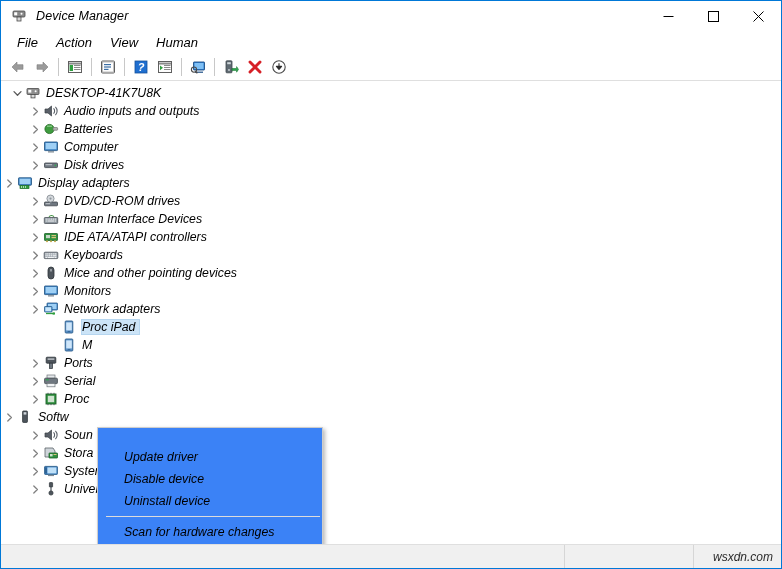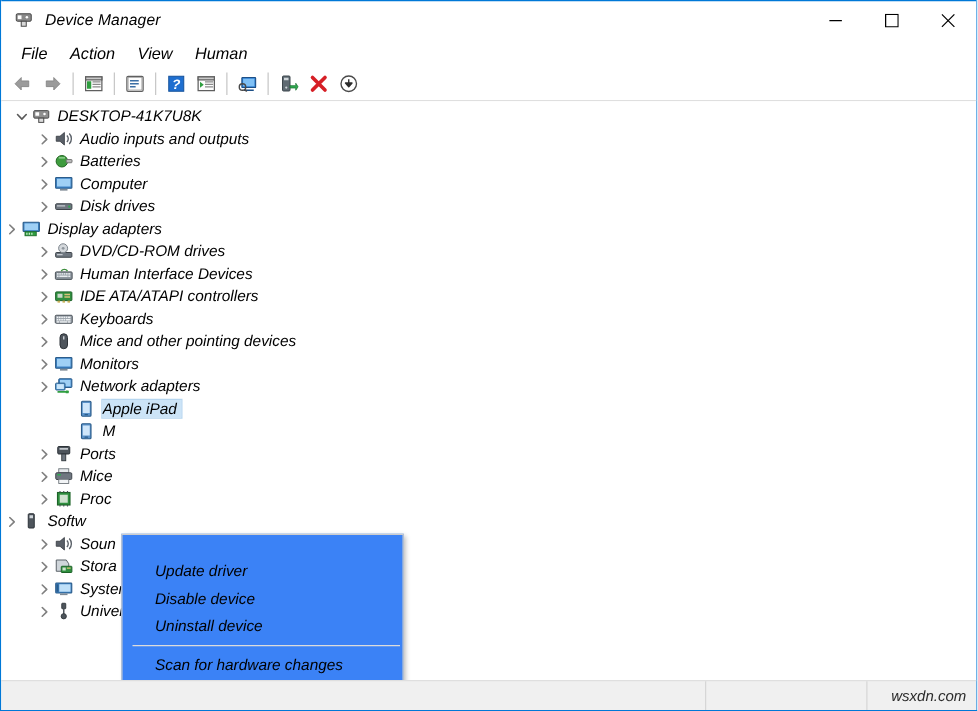--- a/index.html
+++ b/index.html
@@ -547,21 +547,21 @@
 
 
       <div class="row selected" style="padding-left:60px">
         <span class="ticon">
           <svg class="ic" viewBox="0 0 16 16">
               <rect x="4.2" y="2" width="7.6" height="12" rx="0.8" fill="#5b92c9" stroke="#2b5c8a" stroke-width="0.9"></rect>
               <rect x="5.2" y="3.4" width="5.6" height="8" fill="#cfe6fa"></rect>
               <rect x="6.6" y="12.2" width="2.8" height="0.9" rx="0.4" fill="#2b5c8a"></rect>
             </svg>
         </span>
-        <span class="label">Apple iPad</span>
+        <span class="label">Proc iPad</span>
       </div>
 
       <div class="row" style="padding-left:60px">
         <span class="ticon">
           <svg class="ic" viewBox="0 0 16 16">
               <rect x="4.2" y="2" width="7.6" height="12" rx="0.8" fill="#5b92c9" stroke="#2b5c8a" stroke-width="0.9"></rect>
               <rect x="5.2" y="3.4" width="5.6" height="8" fill="#cfe6fa"></rect>
               <rect x="6.6" y="12.2" width="2.8" height="0.9" rx="0.4" fill="#2b5c8a"></rect>
             </svg>
         </span>
@@ -591,21 +591,21 @@
             </svg>
         </span>
         <span class="ticon">
           <svg class="ic" viewBox="0 0 16 16">
               <rect x="4" y="2" width="8" height="3.2" fill="#e6e9ec" stroke="#6b7278" stroke-width="0.7"></rect>
               <rect x="1.6" y="5.2" width="12.8" height="5.4" rx="0.9" fill="#6f7780" stroke="#3f454b" stroke-width="0.8"></rect>
               <rect x="2.8" y="6.2" width="3" height="1.2" fill="#2fa84f"></rect>
               <rect x="4" y="10.4" width="8" height="3.4" fill="#f2f4f6" stroke="#6b7278" stroke-width="0.7"></rect>
             </svg>
         </span>
-        <span class="label">Mice</span>
+        <span class="label">Serial</span>
       </div>
 
       <div class="row" style="padding-left:26px">
         <span class="chev">
           <svg width="9" height="9" viewBox="0 0 9 9">
               <path d="M2.8 1 L6.4 4.5 L2.8 8" fill="none" stroke="#808080" stroke-width="1.3" stroke-linecap="round" stroke-linejoin="round"></path>
             </svg>
         </span>
         <span class="ticon">
           <svg class="ic" viewBox="0 0 16 16">

